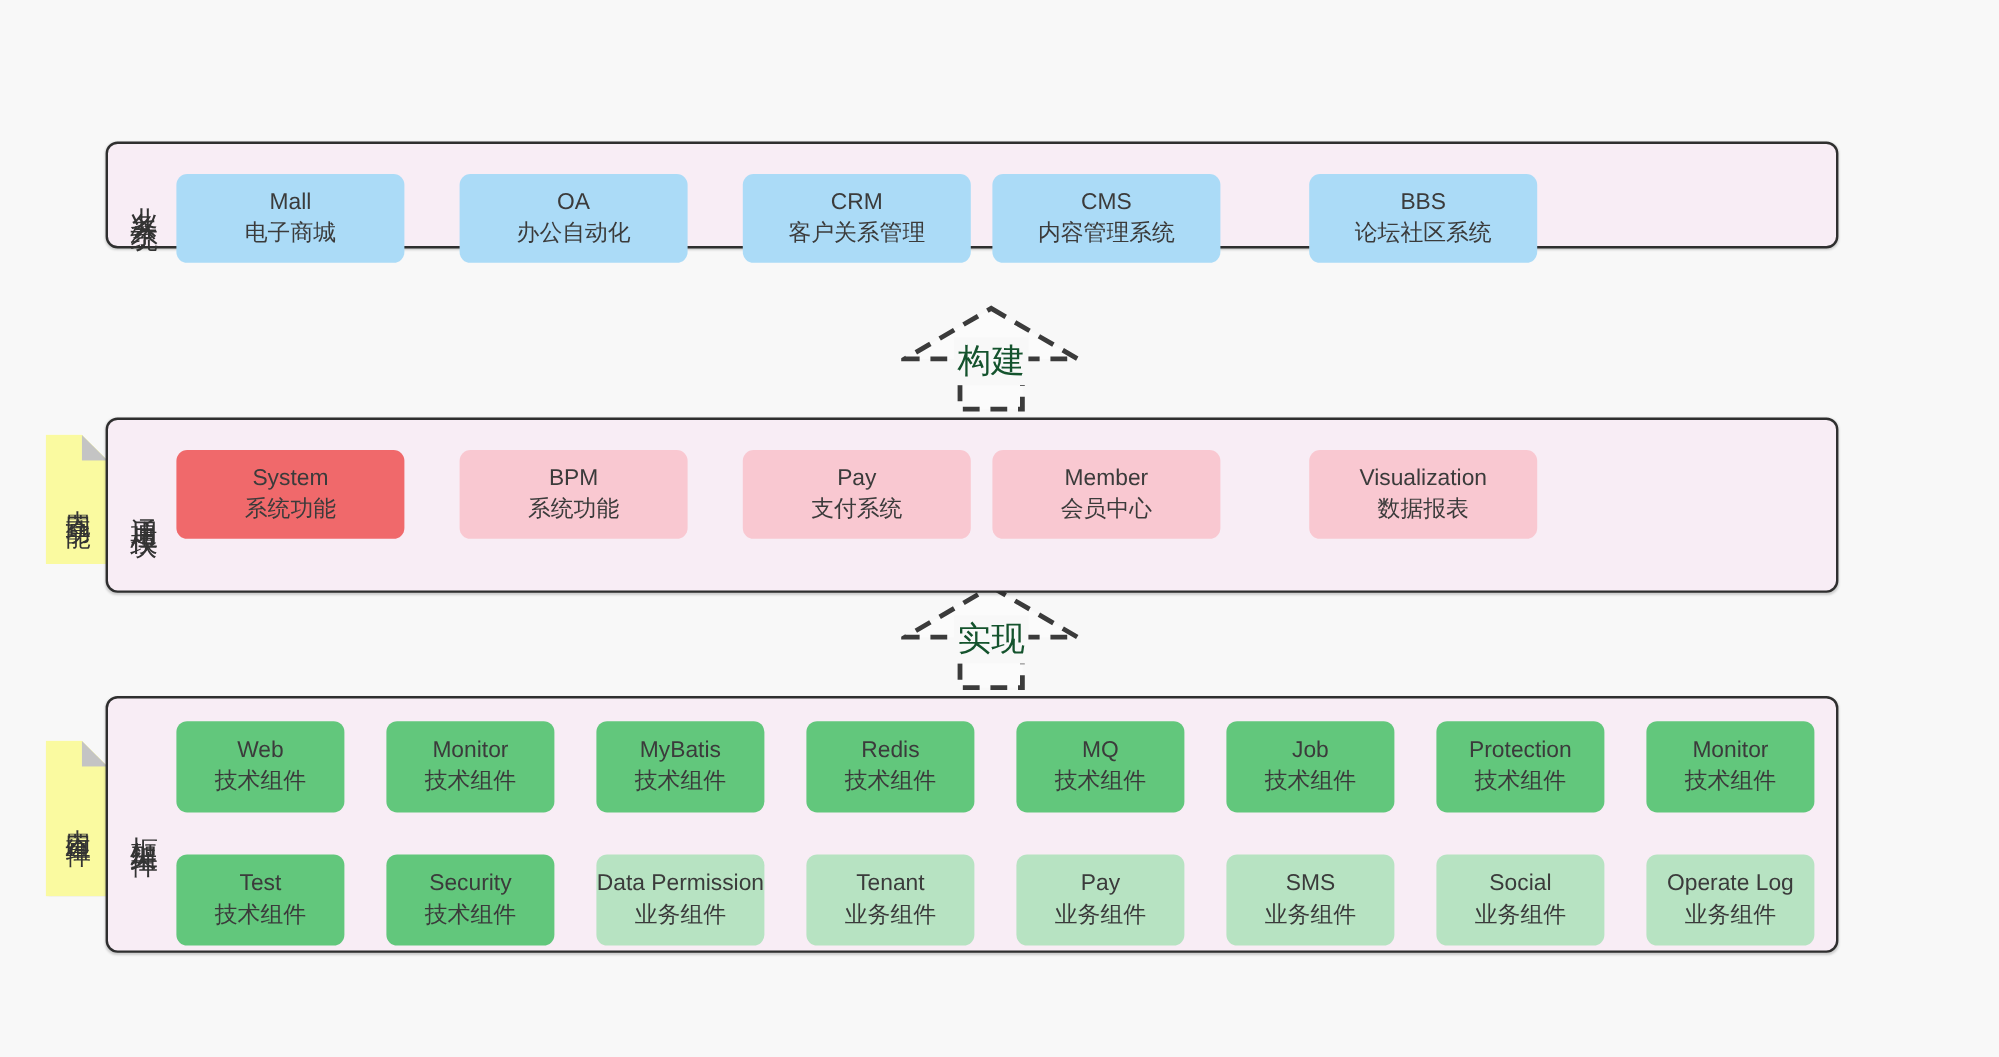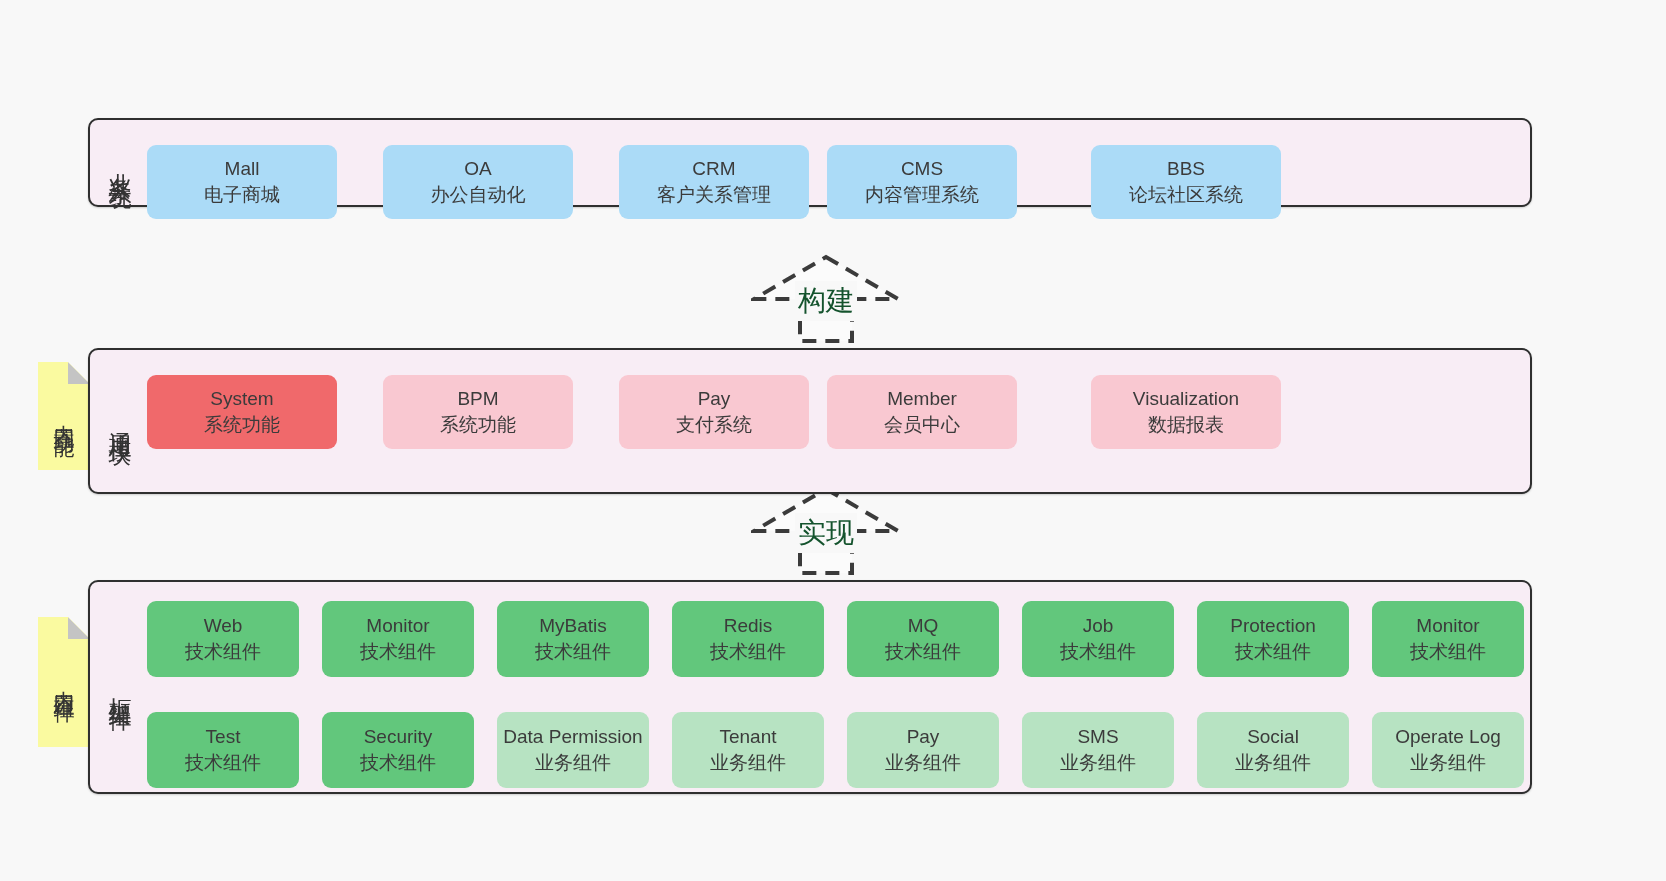--- a/index.html
+++ b/index.html
@@ -36,21 +36,21 @@
   .layer1 .brow,.layer2 .brow{top:25px;height:74px}
   .layer3 .brow1{top:19px;height:76px}
   .layer3 .brow2{top:130px;height:76px}
 
   .box{position:absolute;top:0;bottom:0;border-radius:9px;display:flex;flex-direction:column;
        align-items:center;justify-content:center;text-align:center;font-size:19px;line-height:1.35;color:#3b3b3b}
   .cols6 .box{width:190px}
   .cols6 .box:nth-of-type(1){left:57px}.cols6 .box:nth-of-type(2){left:293px}
   .cols6 .box:nth-of-type(3){left:529px}.cols6 .box:nth-of-type(4){left:737px}
   .cols6 .box:nth-of-type(5){left:1001px}.cols6 .box:nth-of-type(6){left:1237px}
-  .cols8 .box{width:152px}
+  .cols8 .box{width:140px}
   .cols8 .box:nth-of-type(1){left:57px}.cols8 .box:nth-of-type(2){left:232px}
   .cols8 .box:nth-of-type(3){left:407px}.cols8 .box:nth-of-type(4){left:582px}
   .cols8 .box:nth-of-type(5){left:757px}.cols8 .box:nth-of-type(6){left:932px}
   .cols8 .box:nth-of-type(7){left:1107px}.cols8 .box:nth-of-type(8){left:1282px}
 
   .b-blue{background:var(--blue-box)} .b-red{background:var(--red-box)}
   .b-pink{background:var(--pink-box)} .b-green{background:var(--green-box)}
   .b-lgreen{background:var(--light-green-box)}
 
   .arrow{position:absolute;left:751px;width:150px;height:90px;z-index:1}

